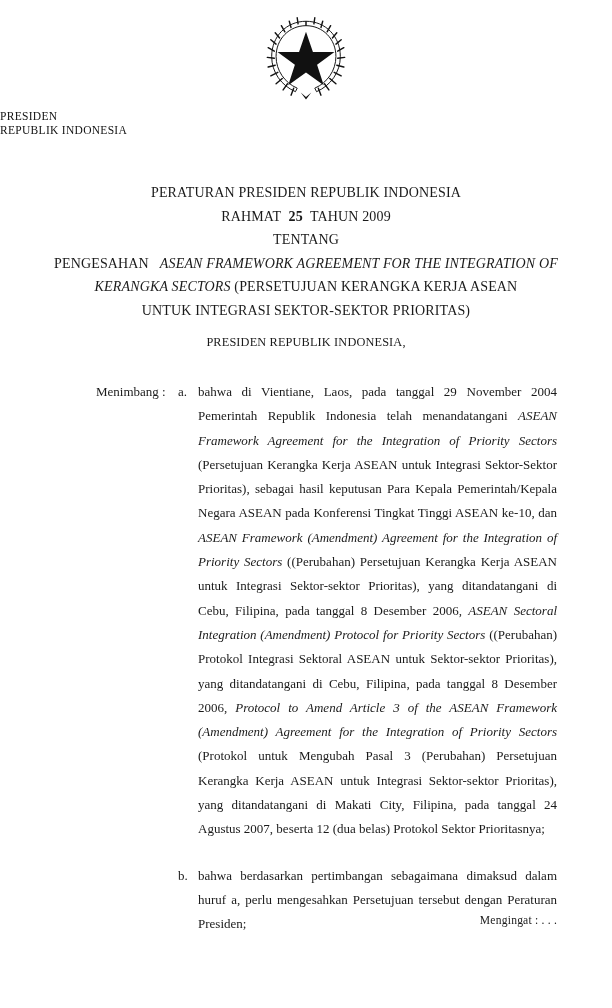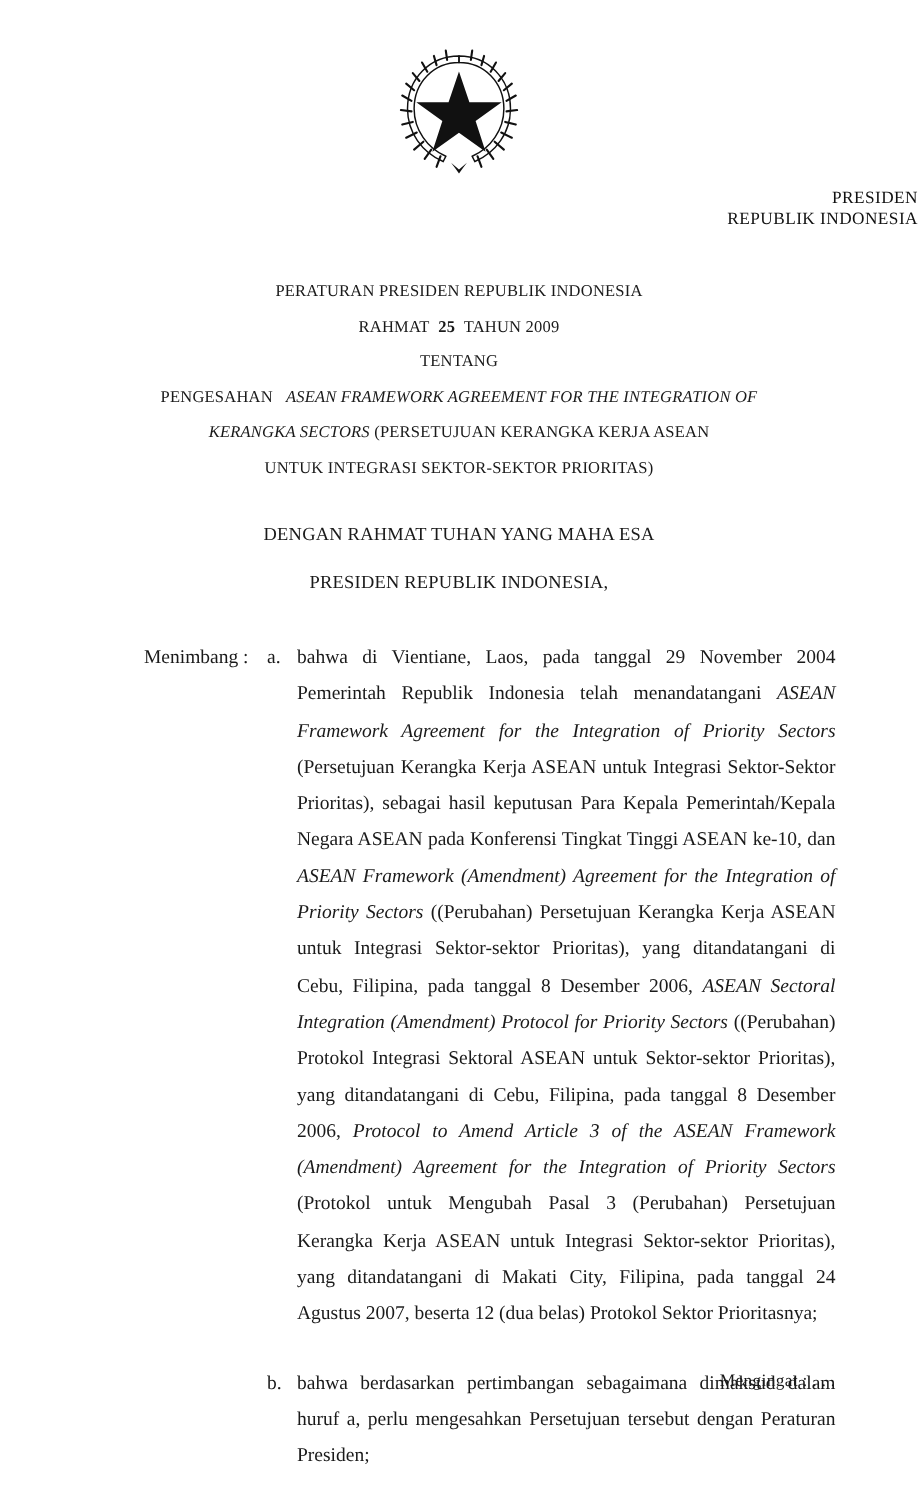--- a/index.html
+++ b/index.html
@@ -18,43 +18,43 @@
 
   .page {
     width: 612px;
     height: 1008px;
     position: relative;
     box-sizing: border-box;
   }
 
   
   .letterhead {
-    text-align: right;
-    padding-top: 32px;
+    text-align: left;
+    padding-top: 16px;
   }
   .emblem {
     display: block;
     margin: 0 auto;
     width: 88px;
     height: 88px;
   }
   .letterhead-text {
     margin-top: 6px;
     font-size: 11.5px;
     line-height: 13.5px;
     letter-spacing: 0.3px;
     color: #111;
   }
   .letterhead-text div { white-space: nowrap; }
 
   
   .title-block {
-    margin-top: 30px;
+    margin-top: 44px;
     text-align: center;
-    font-size: 11px;
+    font-size: 14px;
     line-height: 23.5px;
     letter-spacing: 0.15px;
   }
   .title-block .ln { white-space: nowrap; }
   .title-block .ital { font-style: italic; }
   .title-block .bold { font-weight: bold; }
 
   .enactment-line {
     margin-top: 21px;
     text-align: center;
@@ -187,21 +187,20 @@
       <span>PENGESAHAN</span>&nbsp;&nbsp;
       <span class="ital">ASEAN FRAMEWORK AGREEMENT FOR THE INTEGRATION OF</span>
     </div>
     <div class="ln">
       <span class="ital">KERANGKA SECTORS</span>
       <span>(PERSETUJUAN KERANGKA KERJA ASEAN</span>
     </div>
     <div class="ln">UNTUK INTEGRASI SEKTOR-SEKTOR PRIORITAS)</div>
   </div>
 
-  <div class="enactment-line">DENGAN RAHMAT TUHAN YANG MAHA ESA</div>
   <div class="president-line">PRESIDEN REPUBLIK INDONESIA,</div>
 
   <div class="considering">
     <div class="considering-row">
       <div class="considering-label">Menimbang</div>
       <div class="considering-colon">:</div>
       <div class="considering-items" id="considering-items">
           <div class="item">
             <div class="item-marker">a.</div>
             <div class="item-body"><span>bahwa di Vientiane, Laos, pada tanggal 29 November 2004 Pemerintah Republik Indonesia telah menandatangani </span><span class="ital">ASEAN Framework Agreement for the Integration of Priority Sectors</span><span> (Persetujuan Kerangka Kerja ASEAN untuk Integrasi Sektor-Sektor Prioritas), sebagai hasil keputusan Para Kepala Pemerintah/Kepala Negara ASEAN pada Konferensi Tingkat Tinggi ASEAN ke-10, dan </span><span class="ital">ASEAN Framework (Amendment) Agreement for the Integration of Priority Sectors</span><span> ((Perubahan) Persetujuan Kerangka Kerja ASEAN untuk Integrasi Sektor-sektor Prioritas), yang ditandatangani di Cebu, Filipina, pada tanggal 8 Desember 2006, </span><span class="ital">ASEAN Sectoral Integration (Amendment) Protocol for Priority Sectors</span><span> ((Perubahan) Protokol Integrasi Sektoral ASEAN untuk Sektor-sektor Prioritas), yang ditandatangani di Cebu, Filipina, pada tanggal 8 Desember 2006, </span><span class="ital">Protocol to Amend Article 3 of the ASEAN Framework (Amendment) Agreement for the Integration of Priority Sectors</span><span> (Protokol untuk Mengubah Pasal 3 (Perubahan) Persetujuan Kerangka Kerja ASEAN untuk Integrasi Sektor-sektor Prioritas), yang ditandatangani di Makati City, Filipina, pada tanggal 24 Agustus 2007, beserta 12 (dua belas) Protokol Sektor Prioritasnya;</span></div>

